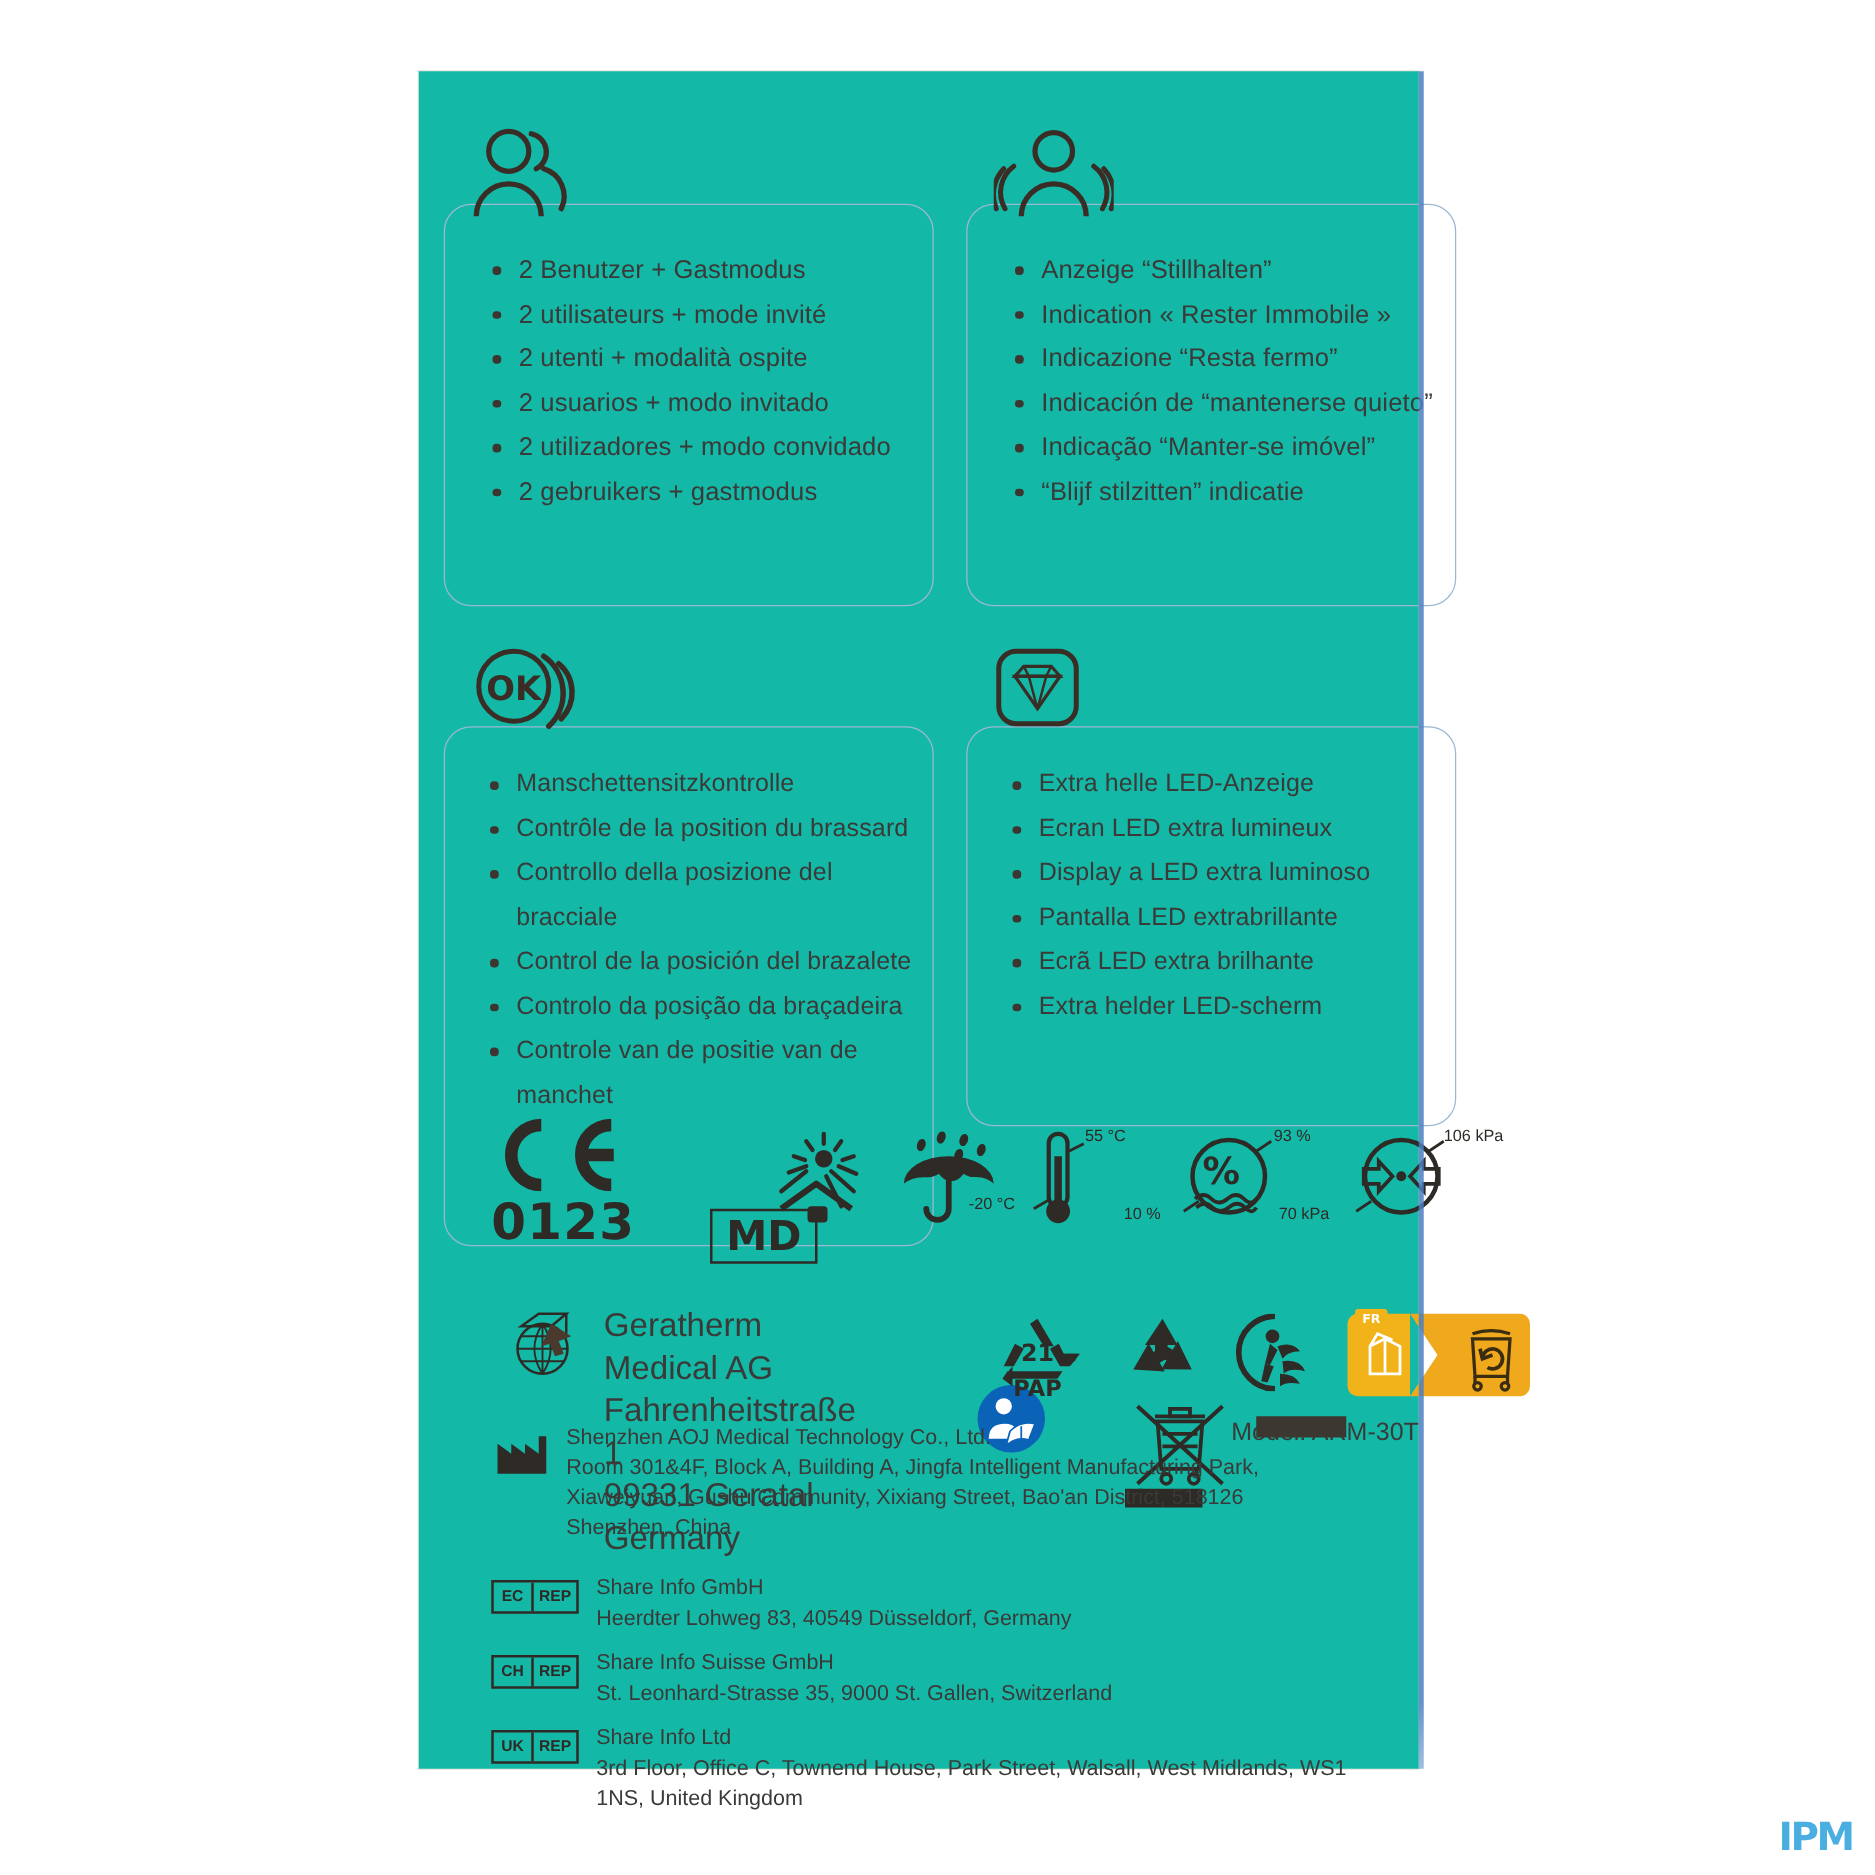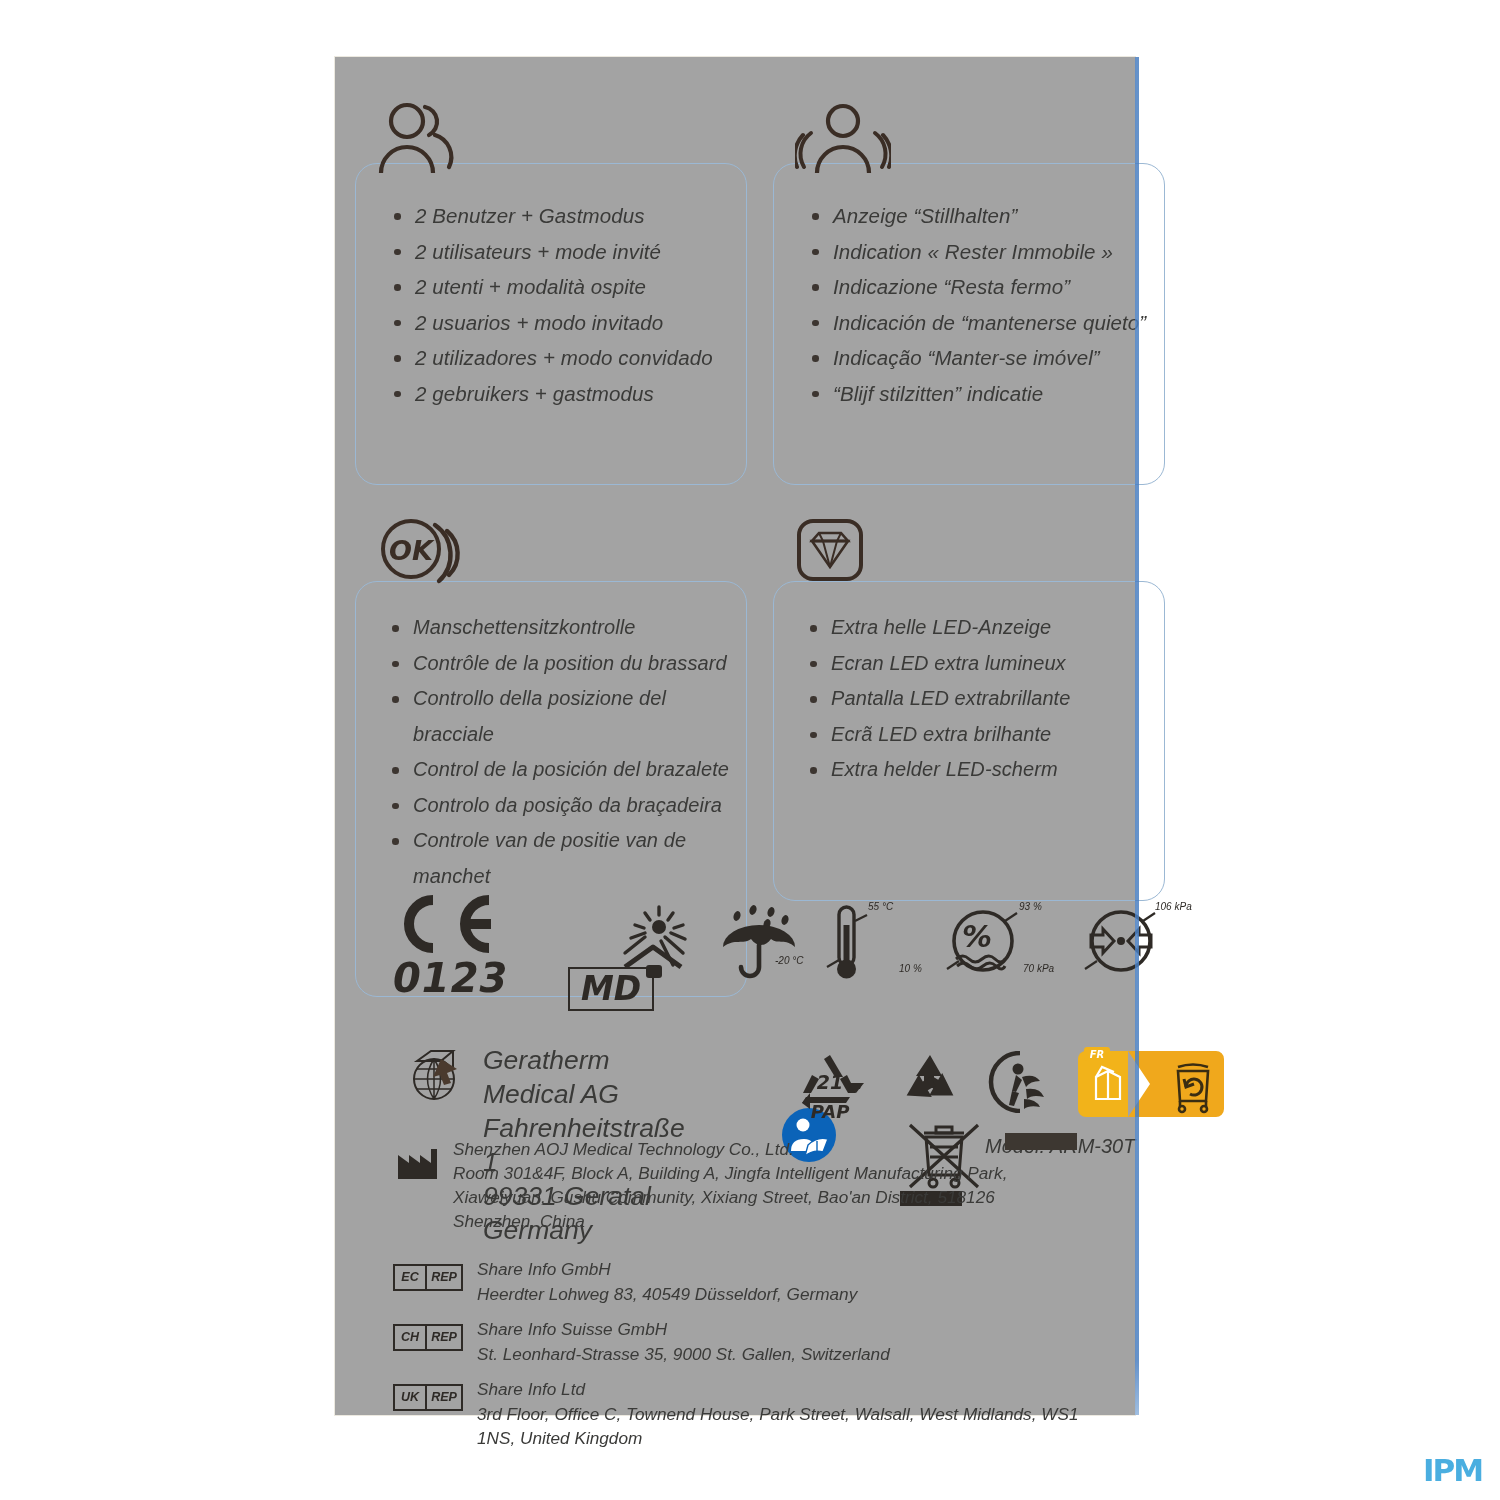--- a/index.html
+++ b/index.html
@@ -3,23 +3,22 @@
 <meta charset="utf-8">
 <style>
   html,body{margin:0;padding:0;}
   body{
     width:1500px;height:1500px;background:#ffffff;
     font-family:"Liberation Sans","DejaVu Sans",sans-serif;
     overflow:hidden;position:relative;
   }
   #package{
     position:absolute;left:335px;top:57px;width:800px;height:1358px;
-    background:#a3a3a3;
+    background:#14b8a6;
     box-shadow:0 0 0 1px #ece9e0;
-    font-style:italic;
   }
   #package:after{
     content:"";position:absolute;right:-4px;top:0;width:4px;height:100%;
     background:linear-gradient(to bottom,#4a7fc1 0%,#4a7fc1 96%,#8fb3dc 100%);
     opacity:.85;
   }
 
   
   .panels{position:absolute;left:20px;top:42px;width:810px;}
   .panel{position:absolute;}
@@ -63,21 +62,21 @@
   .md-badge{
     position:absolute;left:168px;top:80px;
     border:2.2px solid #2e2a26;padding:3px 11px 4px;
     font-weight:bold;font-size:33px;color:#2e2a26;
     font-family:"DejaVu Sans",sans-serif;line-height:1;margin-left:45px;
   }
 
   .sym-row{position:absolute;left:258px;top:4px;}
   .sym{position:absolute;}
   .sym-lbl{
-    position:absolute;font-size:10px;color:#2e2a26;white-space:nowrap;
+    position:absolute;font-size:13px;color:#2e2a26;white-space:nowrap;
     font-family:"Liberation Sans",sans-serif;
   }
 
   .mfr-geo{position:absolute;left:76px;top:990px;}
   .geo-lines{
     position:absolute;left:72px;top:-4px;
     font-size:26.5px;line-height:34px;color:#3a3a38;white-space:pre-line;
   }
 
   .iforu{position:absolute;left:370px;top:60px;}
@@ -205,20 +204,21 @@
           <path d="M17 24 L35 50 L53 24 Z" fill="none" stroke="#3a2d25" stroke-width="2.6"></path>
           <path d="M17 24 L53 24" fill="none" stroke="#3a2d25" stroke-width="2.6"></path>
           <path d="M24 16 L46 16 L53 24 L17 24 Z" fill="none" stroke="#3a2d25" stroke-width="2.6"></path>
           <path d="M24 16 L28 24 L35 50 M46 16 L42 24 L35 50 M28 24 L42 24" fill="none" stroke="#3a2d25" stroke-width="2"></path>
         </svg>
       </div>
       <div class="box">
         <ul>
           <li>Extra helle LED-Anzeige</li>
           <li>Ecran LED extra lumineux</li>
+          <li>Display a LED extra luminoso</li>
           <li>Pantalla LED extrabrillante</li>
           <li>Ecrã LED extra brilhante</li>
           <li>Extra helder LED-scherm</li>
         </ul>
       </div>
     </div>
   </div>
 
   <div class="compliance">
 

